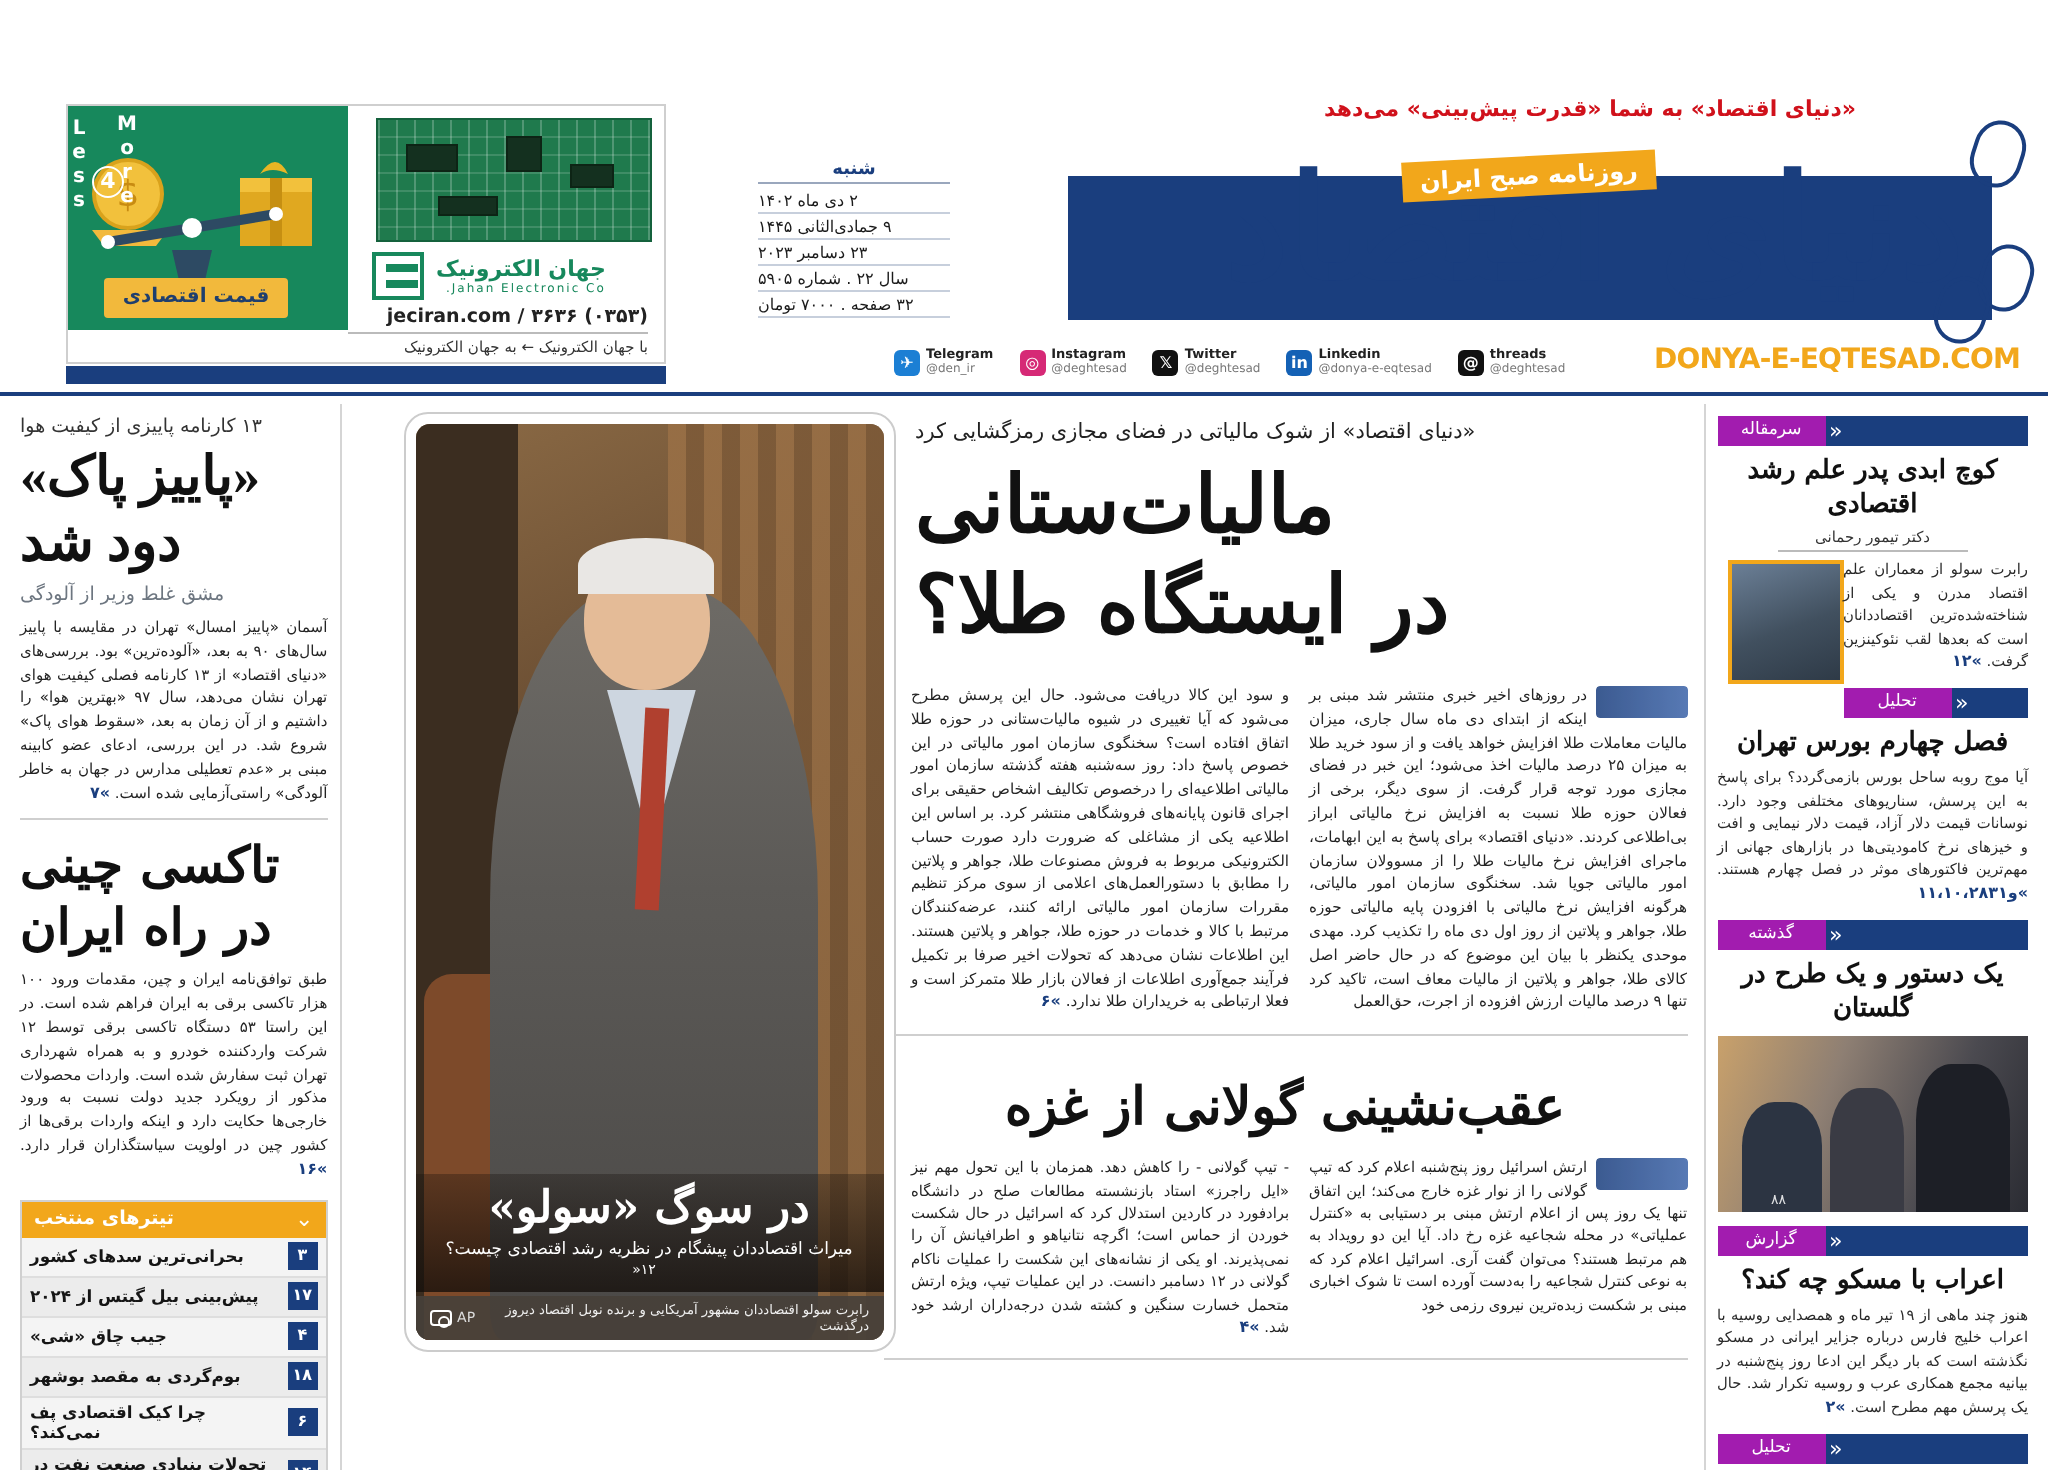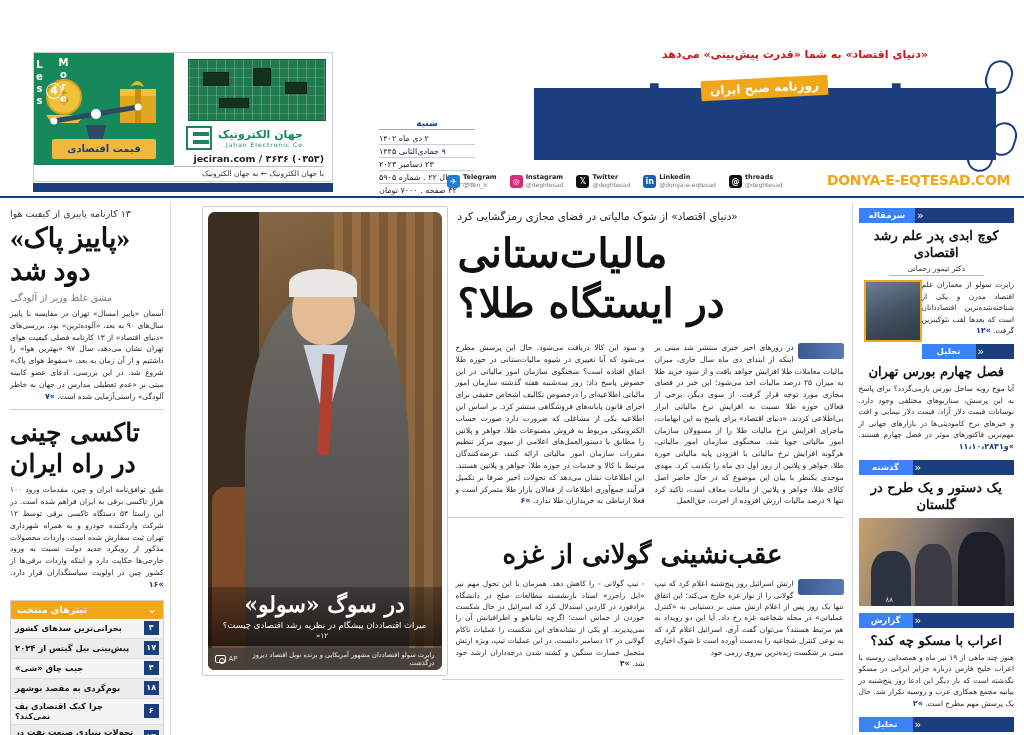--- a/index.html
+++ b/index.html
@@ -28,21 +28,21 @@
   .ad-vert { position:absolute; writing-mode:vertical-rl; text-orientation:upright;
              font-size:10px; font-weight:bold; color:#fff; letter-spacing:1px;}
   .ad-less { left:0px; top:6px; }
   .ad-more { left:24px; top:4px; }
   .ad-4 {
     position:absolute; left:12px; top:30px; width:16px; height:16px;
     border:1.5px solid #fff; border-radius:50%; color:#fff; font-size:11px;
     font-weight:bold; text-align:center; line-height:13px;
   }
   .ad-price {
-    position:absolute; left:18px; bottom:6px; width:104px; height:20px;
+    position:absolute; left:18px; bottom:6px; width:92px; height:20px;
     background:#f2b93c; color:#1f3f6e; font-size:10px; font-weight:bold;
     text-align:center; line-height:20px; border-radius:2px;
   }
   .ad-pcb {
     position:absolute; right:6px; top:6px; width:138px; height:62px;
     background:#1f7a4d;
     background-image:
       linear-gradient(90deg, rgba(255,255,255,.22) 1px, transparent 1px),
       linear-gradient(0deg, rgba(255,255,255,.14) 1px, transparent 1px);
     background-size: 9px 9px, 9px 9px;
@@ -84,21 +84,21 @@
     white-space:nowrap;
   }
   .deco-diamond {
     position:absolute; border:2px solid #1a3e7e; width:26px; height:34px;
     border-radius:50% 50% 50% 50% / 40% 40% 40% 40%; transform:rotate(18deg);
   }
 
   
   .datecol {
     position:absolute; left:379px; top:80px; width:96px; text-align:left;
-    direction:rtl; font-size:8px; color:#1a1a1a;margin-top:38px;
+    direction:rtl; font-size:8px; color:#1a1a1a;
   }
   .datecol .dow { color:#1a3e7e; font-weight:bold; font-size:9px; padding-bottom:1px;
                   border-bottom:1px solid #9aa7bd; margin-bottom:2px; text-align:center;}
   .datecol div.ln { border-bottom:1px solid #c7cfdc; padding:1.5px 0; text-align:left;}
 
   
   .social-row {
     position:absolute; left:447px; top:170px; width:420px; height:22px;
     display:flex; align-items:center; gap:13px; direction:ltr;
   }
@@ -126,21 +126,21 @@
     display:flex; flex-direction:row; direction:rtl;
   }
   .col-right { width:186px; padding:6px 10px 0 6px; }
   .col-center { width:745px; padding:4px 8px 0 8px; border-right:1px solid #d5d5d5; border-left:1px solid #d5d5d5;}
   .col-left { width:184px; padding:6px 6px 0 10px; }
 
   
   .sb-item { margin-bottom:7px; }
   .sb-head { display:flex; align-items:stretch; height:15px; margin-bottom:4px; }
   .sb-label {
-    background:#3b82f6; color:#fff; font-size:8.5px; font-weight:bold;
+    background:#a21caf; color:#fff; font-size:8.5px; font-weight:normal;
     padding:0 10px; line-height:15px; text-align:center; min-width:54px;
   }
   .sb-bar { flex:1; background:#1a3e7e; position:relative; }
   .sb-chev {
     position:absolute; left:2px; top:0; color:#fff; font-size:11px; line-height:15px;
     letter-spacing:-2px;
   }
   .sb-title {
     font-size:13px; font-weight:bold; color:#111; text-align:center; direction:rtl;
     line-height:17px; padding:0 2px 3px;
@@ -186,21 +186,21 @@
   .lead-cols .cc { width:189px; font-size:7.6px; line-height:11.8px; color:#232323;
                    text-align:justify; direction:rtl; }
   .dropcap-logo {
     float:right; width:46px; height:16px; margin:1px 0 1px 4px;
     background:linear-gradient(90deg,#1a3e7e,#3b63a8);
     -webkit-mask-image:linear-gradient(#000,#000); opacity:.85;
     border-radius:2px;
   }
   .photo-main {
     width:246px; height:470px; background:#ffffff; border:1px solid #ccc;
-    border-radius:2px; overflow:hidden; position:relative;
+    border-radius:12px; overflow:hidden; position:relative;
     box-shadow:0 0 0 3px #fff inset;
   }
   .pm-inner { position:absolute; inset:5px; border-radius:7px; overflow:hidden;
               background:linear-gradient(155deg,#8b6a45 0%,#6d5034 30%,#3e2f20 68%,#241a12 100%); }
   .pm-door { position:absolute; right:0; top:0; width:46%; height:100%;
              background:repeating-linear-gradient(90deg,#9a7046 0 9px,#7d5a38 9px 18px); opacity:.85;}
   .pm-wallL { position:absolute; left:0; top:0; width:22%; height:100%; background:#3b2d20; }
   .pm-person {
     position:absolute; left:16%; bottom:0; width:70%; height:82%;
     background:linear-gradient(180deg,#6e6b66 0%,#5c5a57 40%,#4a4846 100%);

